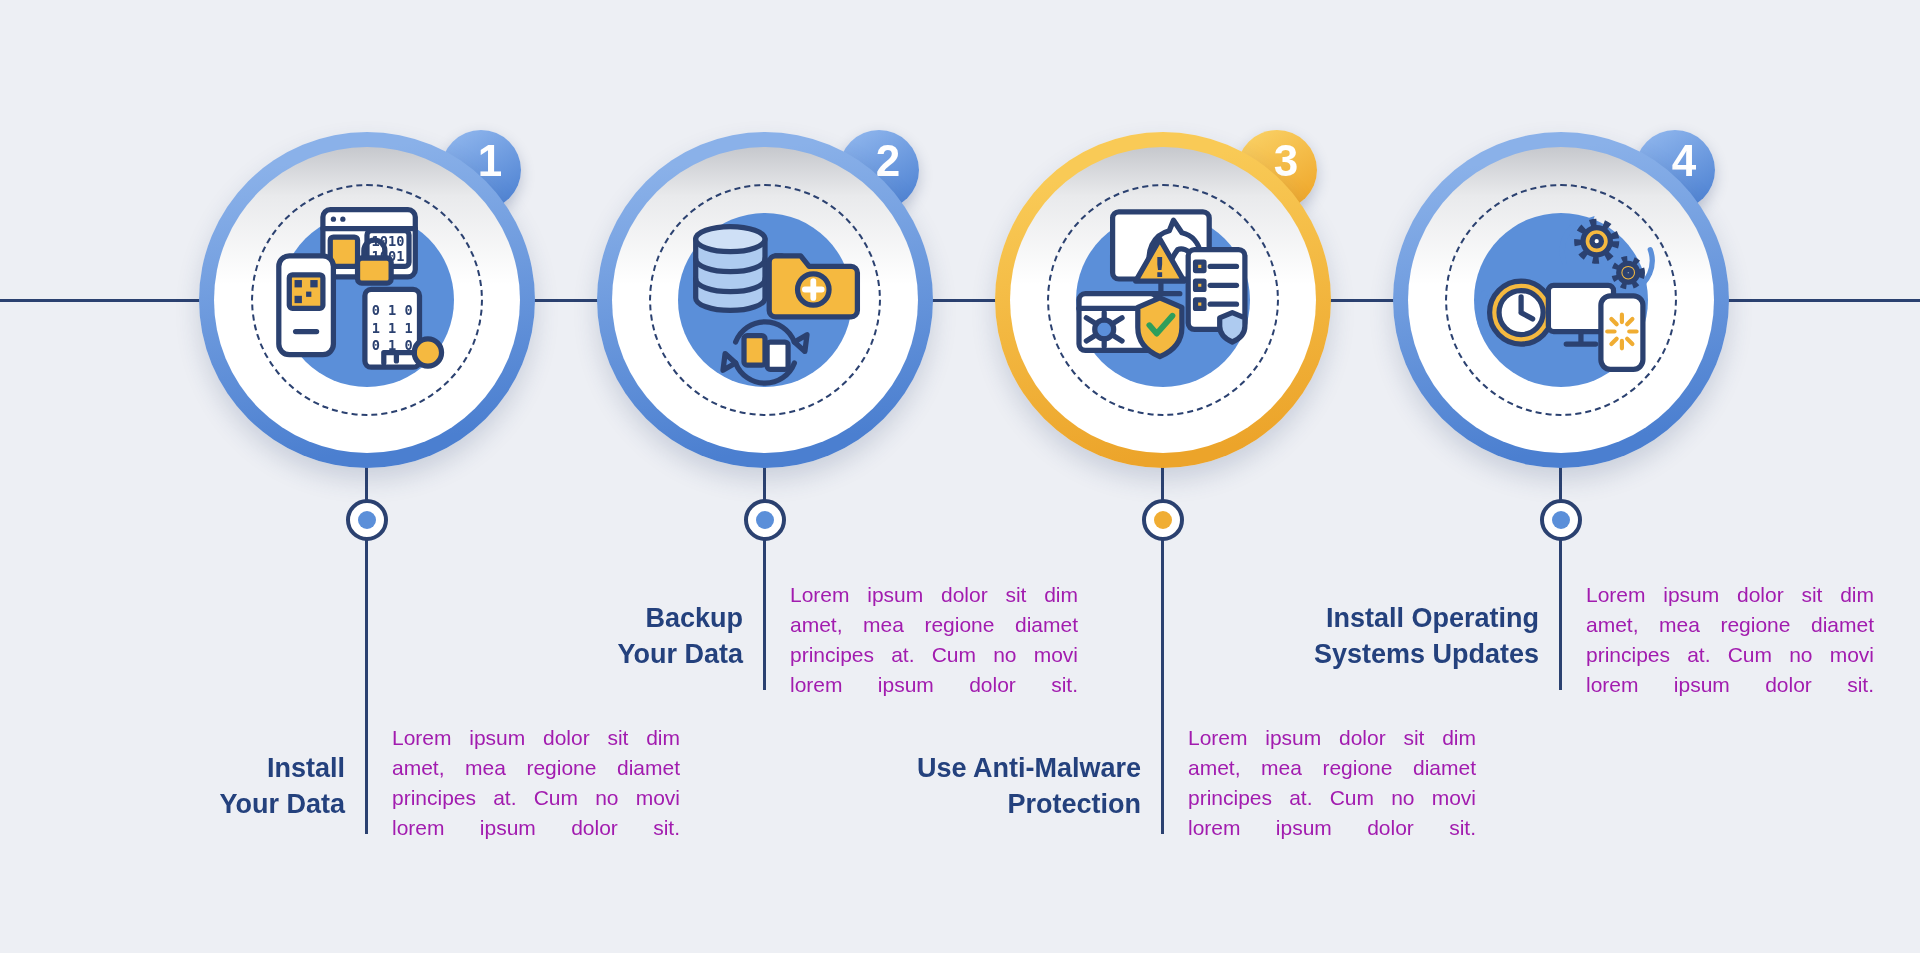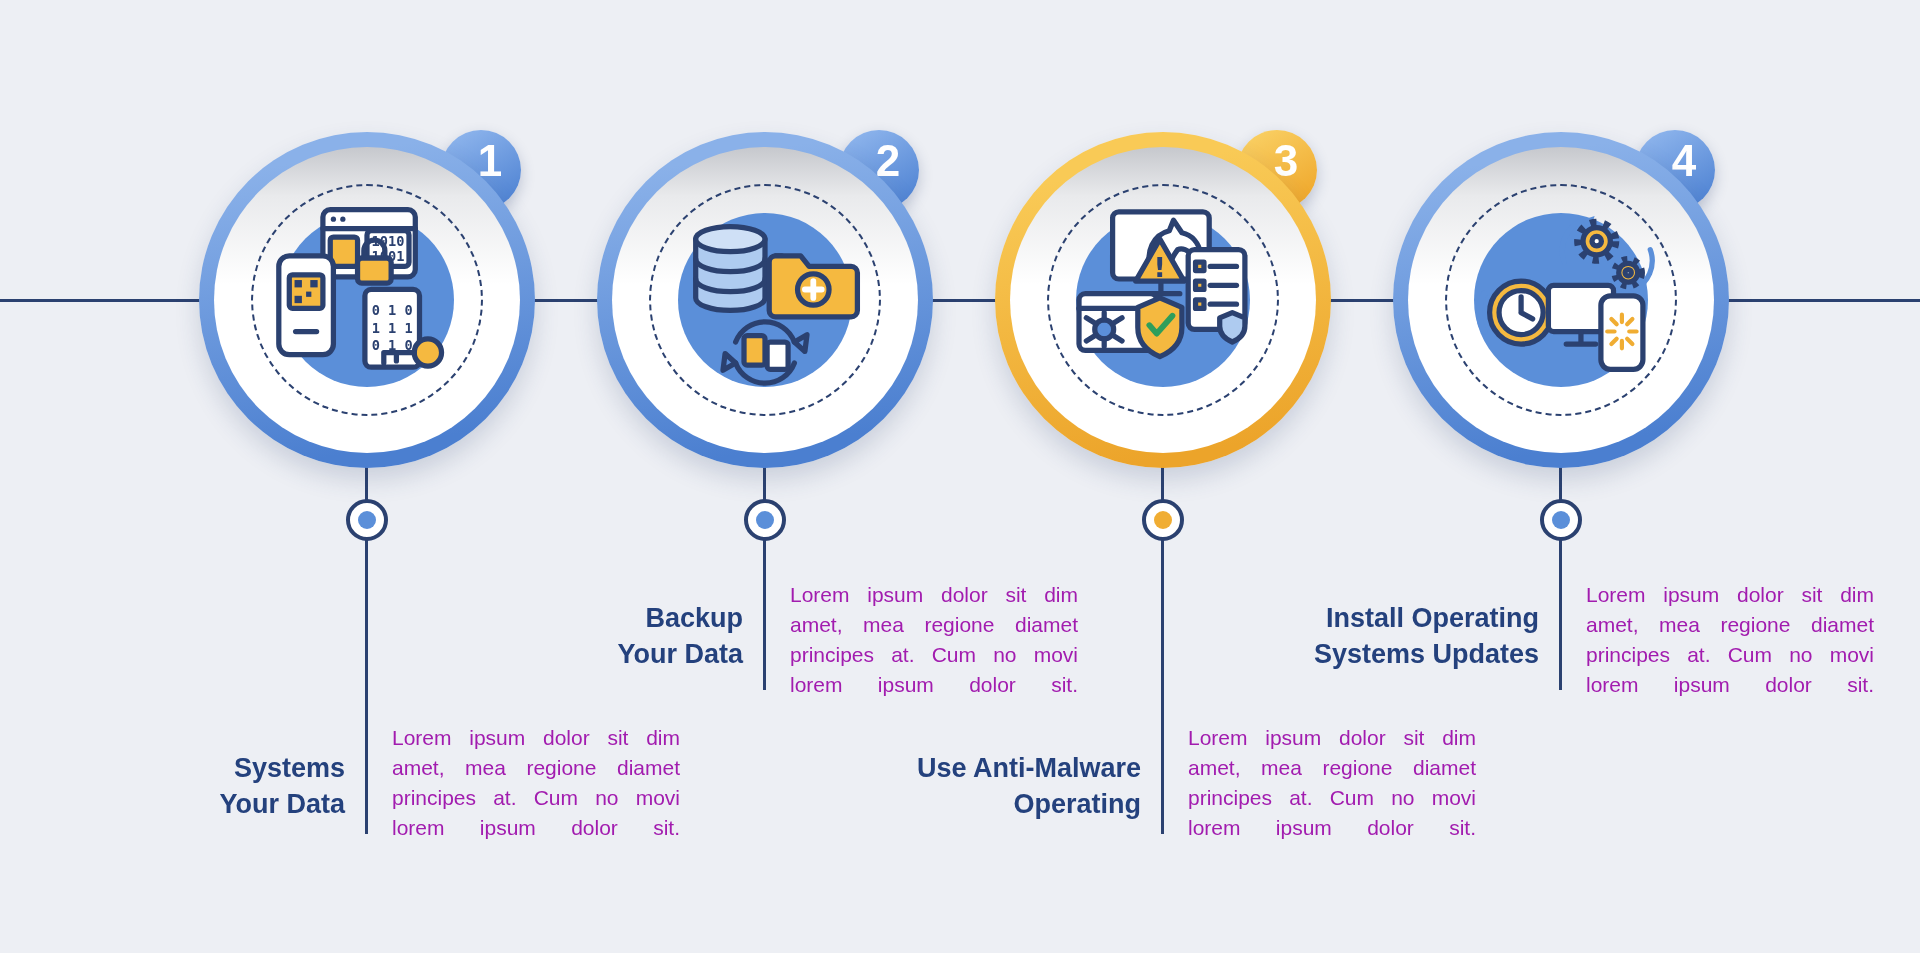--- a/index.html
+++ b/index.html
@@ -103,21 +103,21 @@
             <text x="124" y="131">1 1 1</text>
             <text x="124" y="148">0 1 0</text>
           </g>
           <g>
             <circle cx="158" cy="150" r="13" fill="#f5b940" class="ln"></circle>
             <path d="M145,150 h-29 v10 M128,150 v8" fill="none" class="ln"></path>
           </g>
         </svg>
       </div>
     </div>
-    <h3 class="title">Systems
+    <h3 class="title">Install
 Your Data</h3>
     <p class="desc">Lorem ipsum dolor sit dim amet, mea regione diamet principes at. Cum no movi lorem ipsum dolor sit.</p>
   </div>
 
   <div class="step pos2 text-high">
     <div class="connector"></div>
     <div class="node-dot">
         <span class="dot"></span>
       </div>
     <div class="badge">
@@ -197,21 +197,21 @@
             <path d="M35,122 l-8,-5 M35,134 l-8,5 M53,122 l8,-5 M53,134 l8,5 M44,119 v-7 M44,137 v7" class="ln" stroke-width="3.5"></path>
           </g>
           <g>
             <path d="M97,98 l21,9 v19 c0,14 -9,23 -21,28 c-12,-5 -21,-14 -21,-28 v-19 z" fill="#f5b940" class="ln"></path>
             <path d="M87,124 l7,8 l15,-17" fill="none" stroke="#2e9e5b" stroke-width="5.5" stroke-linecap="round" stroke-linejoin="round"></path>
           </g>
         </svg>
       </div>
     </div>
     <h3 class="title">Use Anti-Malware
-Operating</h3>
+Protection</h3>
     <p class="desc">Lorem ipsum dolor sit dim amet, mea regione diamet principes at. Cum no movi lorem ipsum dolor sit.</p>
   </div>
 
   <div class="step pos4 text-high">
     <div class="connector"></div>
     <div class="node-dot">
         <span class="dot"></span>
       </div>
     <div class="badge">
         <span>4</span>

